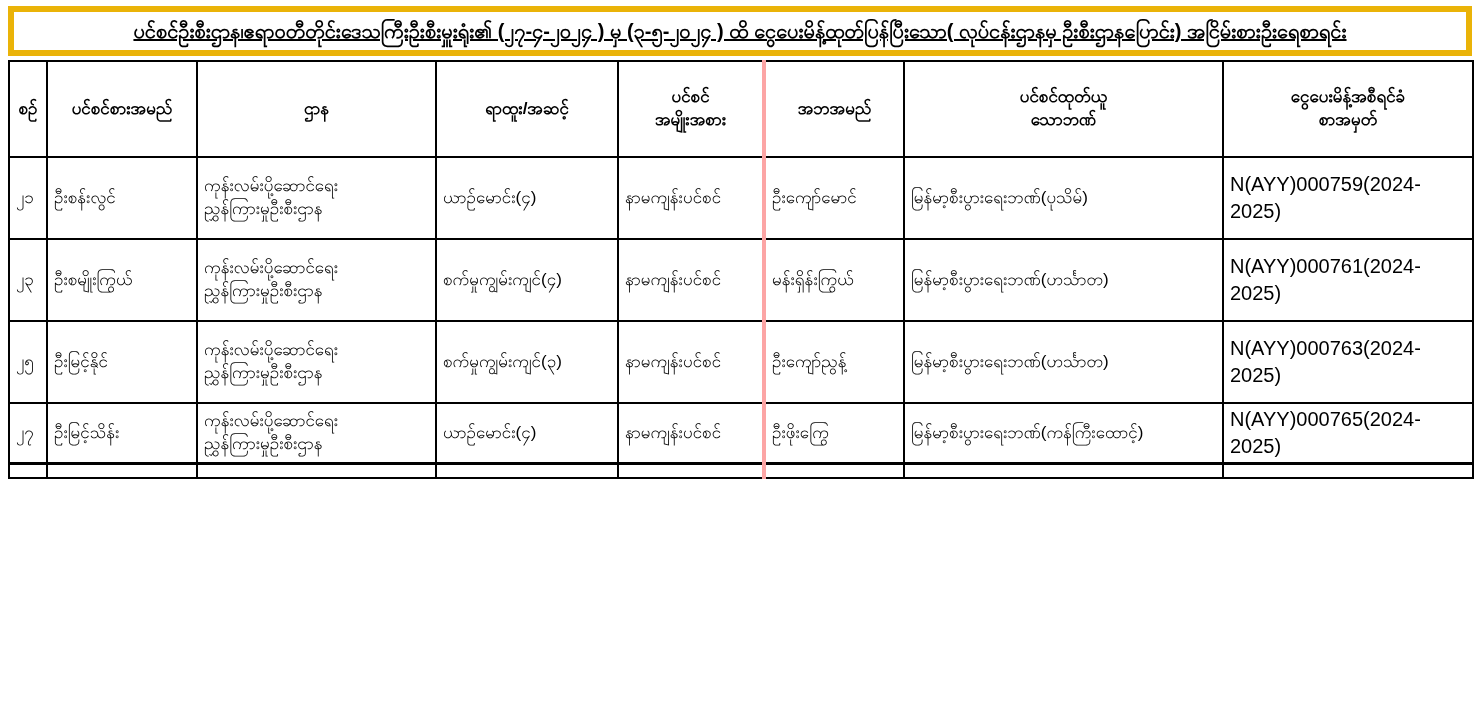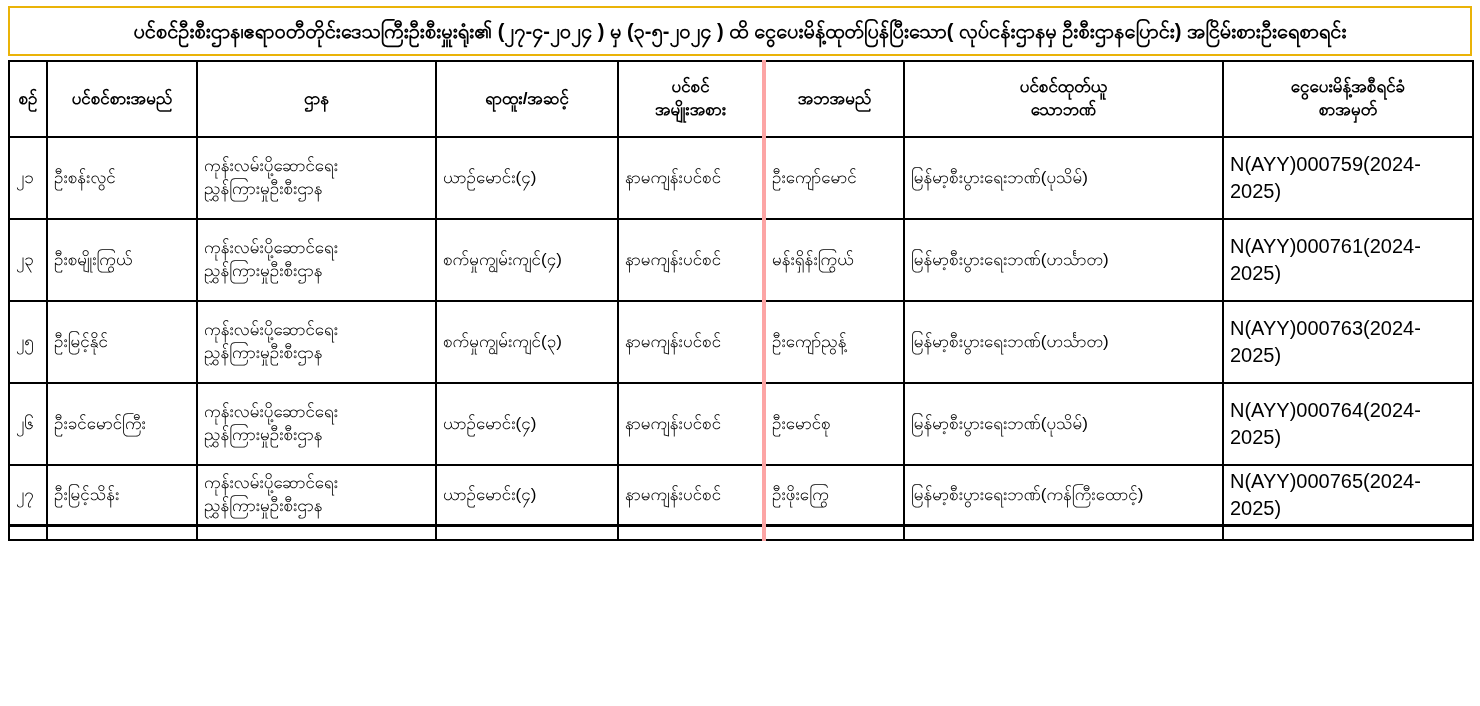--- a/index.html
+++ b/index.html
@@ -7,48 +7,49 @@
     width: 1480px; height: 706px;
     background: #ffffff;
     overflow: hidden;
     font-family: "Liberation Sans", "DejaVu Sans", sans-serif;
     color: #000000;
   }
   .page { width: 1480px; height: 706px; overflow: hidden; background: #fff; }
 
   .title-box {
     margin: 6px 8px 0 8px;
-    border: 2px solid #eab308;
+    border: 6px solid #eab308;
     height: 50px;
     display: flex;
     align-items: center;
     justify-content: center;
     font-weight: bold;
     font-size: 20px;
     line-height: 1.15;
     padding: 0 12px;
     white-space: nowrap;
     overflow: hidden;
+    text-decoration: underline;
   }
 
   table.main {
     margin: 4px 8px 0 8px;
     width: 1464px;
     border-collapse: collapse;
     table-layout: fixed;
   }
   th, td {
     border: 2px solid #000;
     padding: 2px 6px;
     vertical-align: middle;
     font-size: 17px;
     line-height: 1.35;
     overflow: hidden;
   }
-  thead tr { height: 76px; }
+  thead tr { height: 96px; }
   tbody tr { height: 82px; }
   tbody tr.short { height: 46px; }
   tbody tr.stub { height: 14px; }
   tbody tr.stub td { border-top: 3px solid #000; }
 
   th { font-weight: bold; text-align: center; }
   td { font-weight: normal; text-align: left; }
   td.center { text-align: left; }
   .col-father-b { border-left: 4px solid #fca5a5; }
   .two-line div { display: block; }
@@ -134,33 +135,20 @@
           <div>ကုန်းလမ်းပို့ဆောင်ရေး</div>
           <div>ညွှန်ကြားမှုဦးစီးဌာန</div>
         </td>
         <td>စက်မှုကျွမ်းကျင်(၃)</td>
         <td>နာမကျန်းပင်စင်</td>
         <td class="col-father-b">ဦးကျော်ညွန့်</td>
         <td>မြန်မာ့စီးပွားရေးဘဏ်(ဟင်္သာတ)</td>
         <td class="order">N(AYY)000763(2024-2025)</td>
       </tr>
 
-      <tr>
-        <td class="center">၂၆</td>
-        <td>ဦးခင်မောင်ကြီး</td>
-        <td class="two-line">
-          <div>ကုန်းလမ်းပို့ဆောင်ရေး</div>
-          <div>ညွှန်ကြားမှုဦးစီးဌာန</div>
-        </td>
-        <td>ယာဉ်မောင်း(၄)</td>
-        <td>နာမကျန်းပင်စင်</td>
-        <td class="col-father-b">ဦးမောင်စု</td>
-        <td>မြန်မာ့စီးပွားရေးဘဏ်(ပုသိမ်)</td>
-        <td class="order">N(AYY)000764(2024-2025)</td>
-      </tr>
 
       <tr class="short">
         <td class="center">၂၇</td>
         <td>ဦးမြင့်သိန်း</td>
         <td class="two-line">
           <div>ကုန်းလမ်းပို့ဆောင်ရေး</div>
           <div>ညွှန်ကြားမှုဦးစီးဌာန</div>
         </td>
         <td>ယာဉ်မောင်း(၄)</td>
         <td>နာမကျန်းပင်စင်</td>

